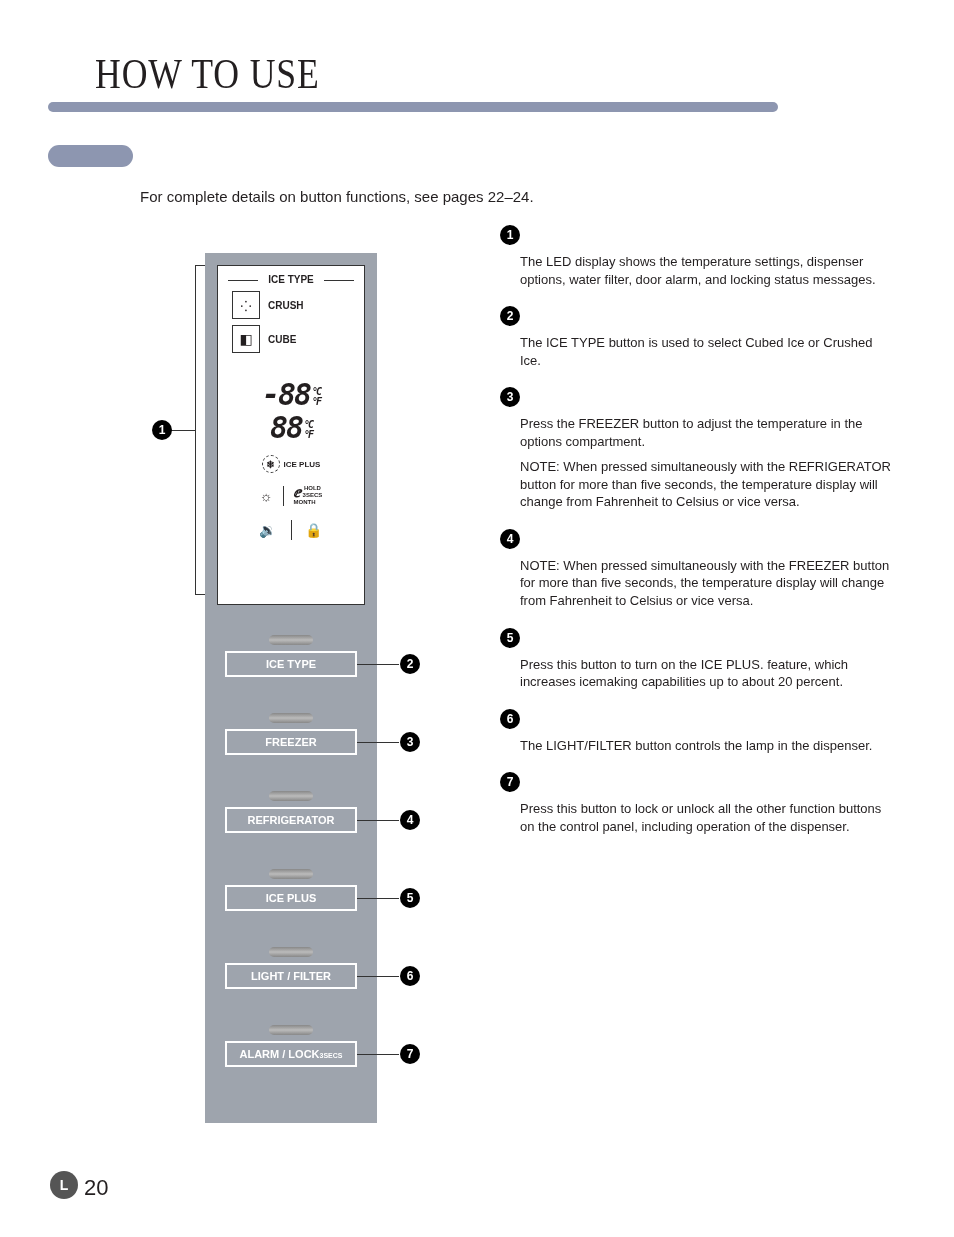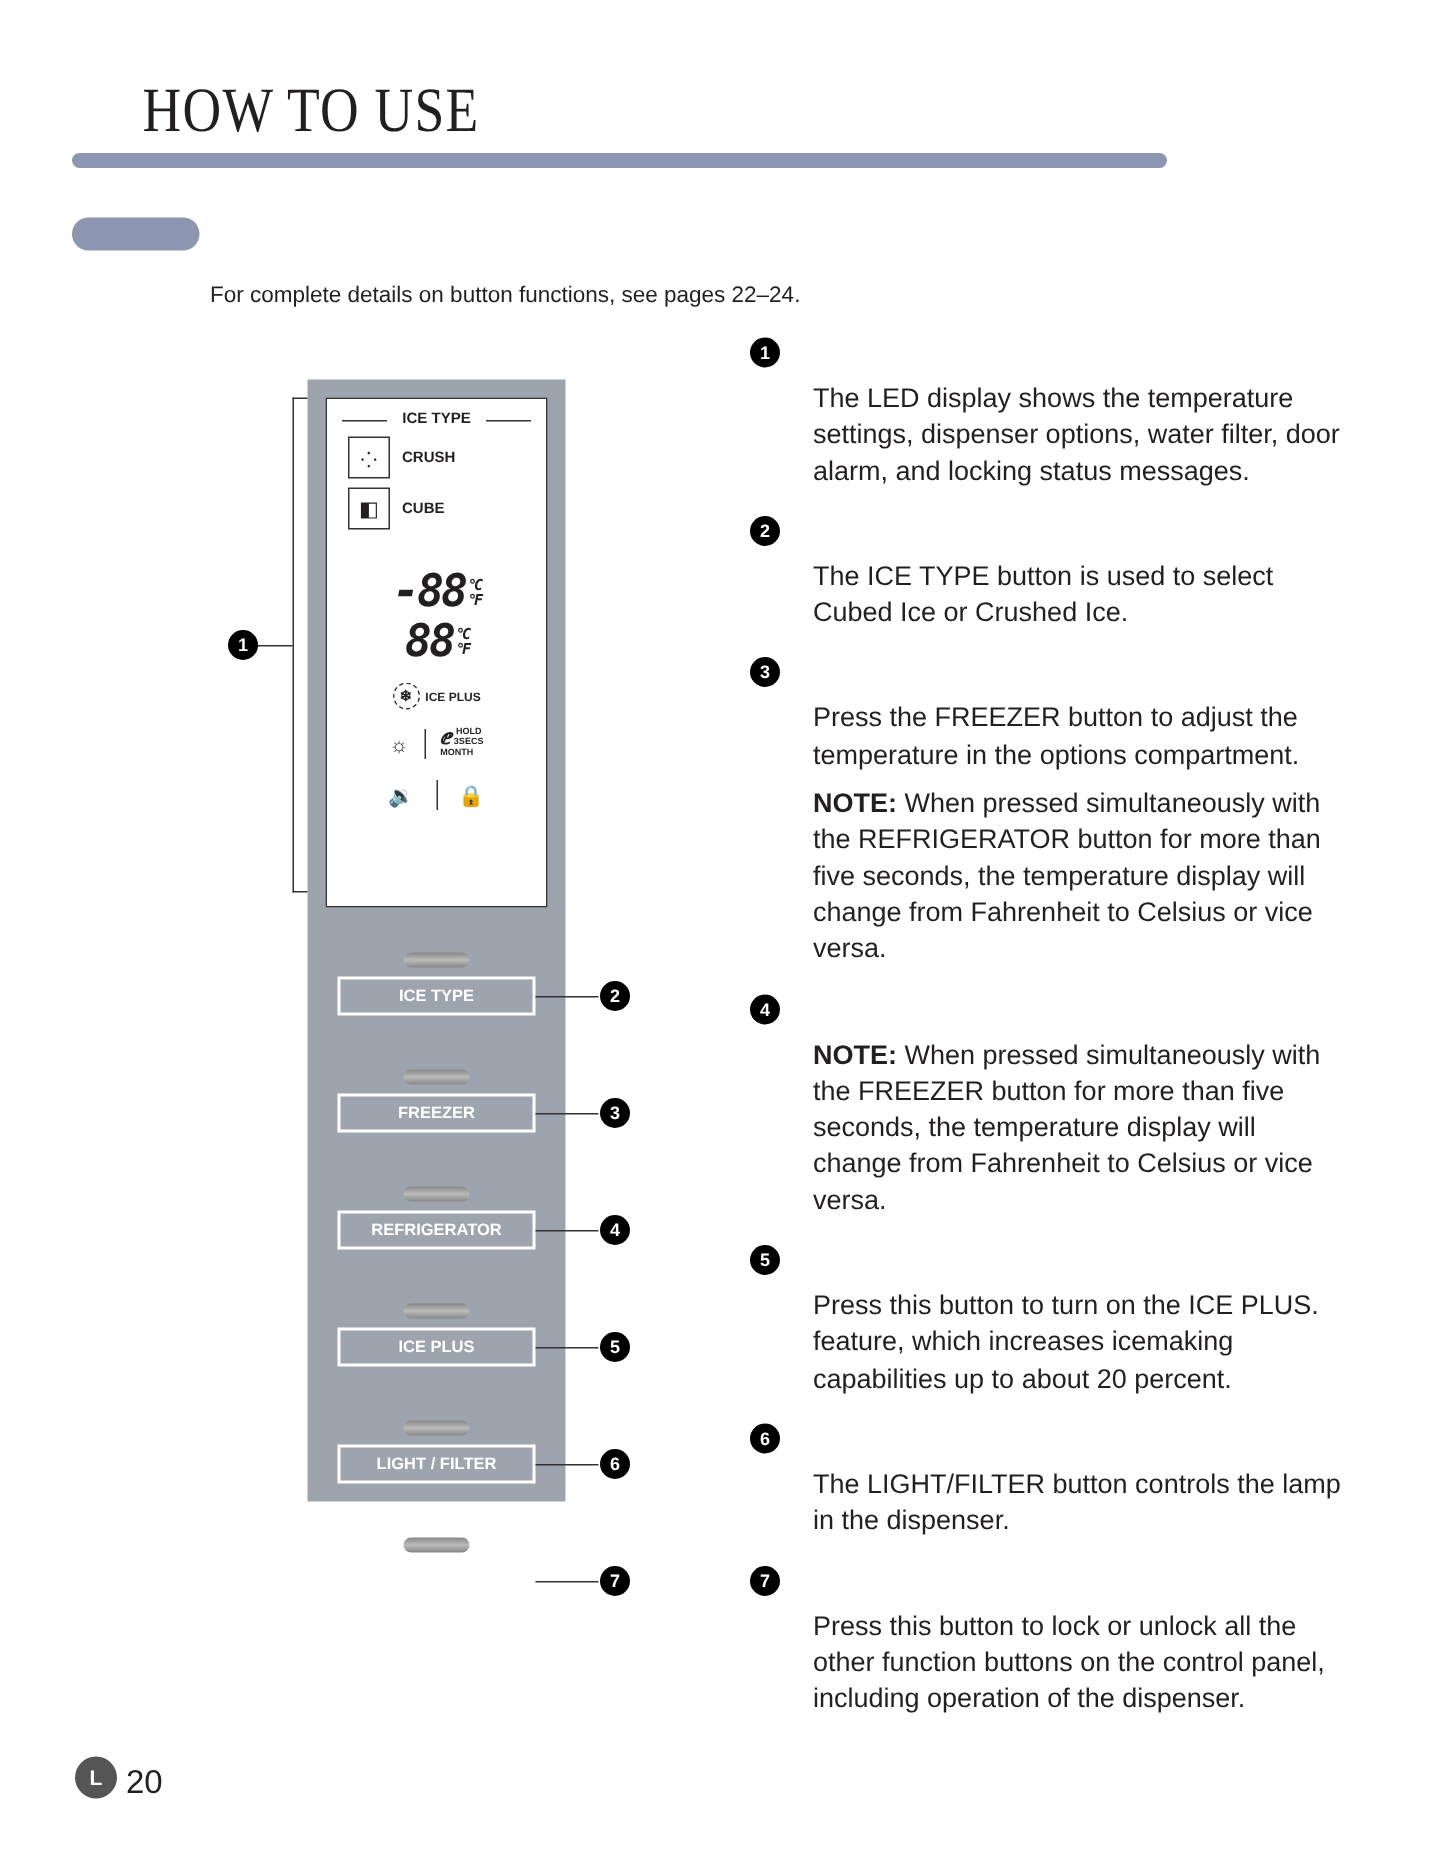--- a/index.html
+++ b/index.html
@@ -46,21 +46,21 @@
     top: 188px;
     left: 140px;
     font-size: 15px;
   }
   
   .panel-wrap {
     position: absolute;
     top: 253px;
     left: 205px;
     width: 172px;
-    height: 748px;
+    height: 870px;
     background: #9ea4ad;
   }
   .display-area {
     position: absolute;
     top: 12px;
     left: 12px;
     width: 148px;
     height: 340px;
     background: #fff;
     border: 1px solid #333;
@@ -143,23 +143,23 @@
     top: 225px;
     left: 500px;
     width: 395px;
   }
   .item { margin-bottom: 18px; }
   .item-bullet {
     width: 20px; height: 20px; border-radius: 50%; background: #000; color: #fff;
     font-size: 12px; font-weight: bold; display:inline-flex; align-items:center; justify-content:center;
     margin-bottom: 8px;
   }
-  .item-body { font-size: 18px; line-height: 1.35; margin-left: 42px; }
+  .item-body { font-size: 13px; line-height: 1.35; margin-left: 20px; }
   .item-body p { margin-bottom: 8px; }
-  .note-label { font-weight: bold; }
+  .note-label { font-weight: normal; }
 
   
   .footer-logo {
     position: absolute;
     bottom: 38px; left: 50px;
     width: 28px; height: 28px; border-radius:50%; background:#555; color:#fff;
     display:flex; align-items:center; justify-content:center; font-size:14px; font-weight:bold;
   }
   .page-num {
     position: absolute; bottom: 36px; left: 84px; font-size: 22px;

